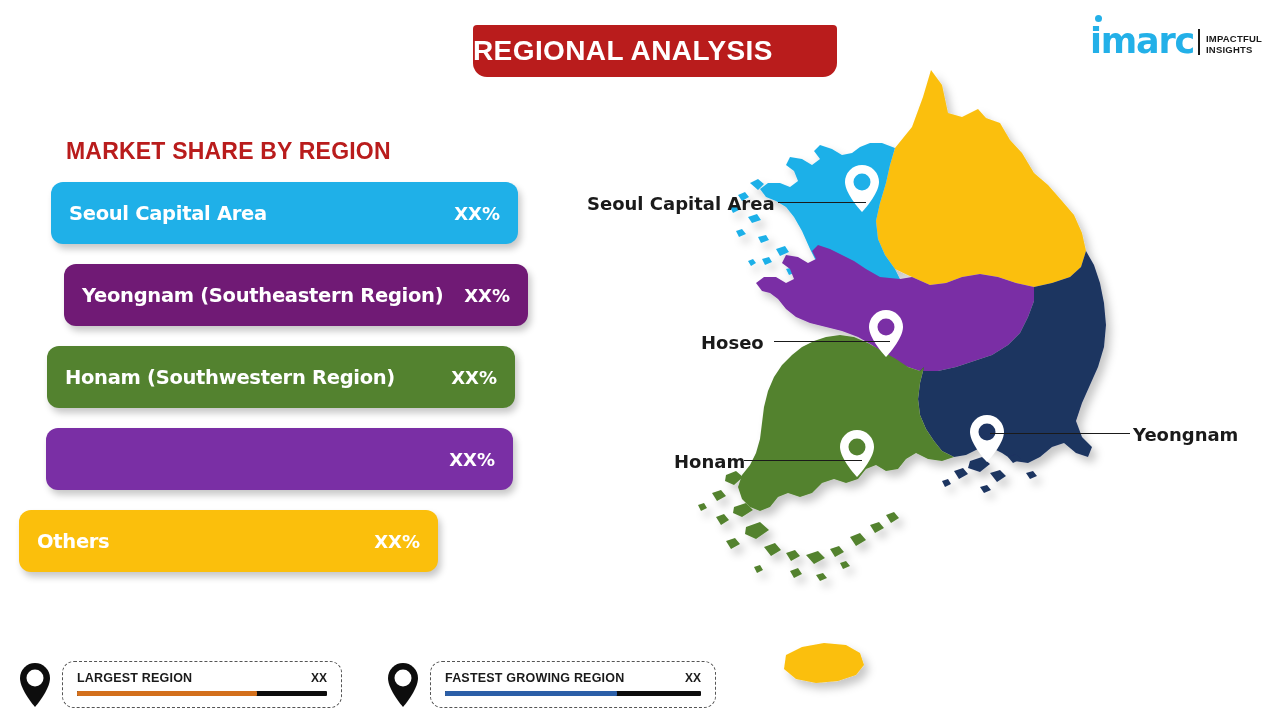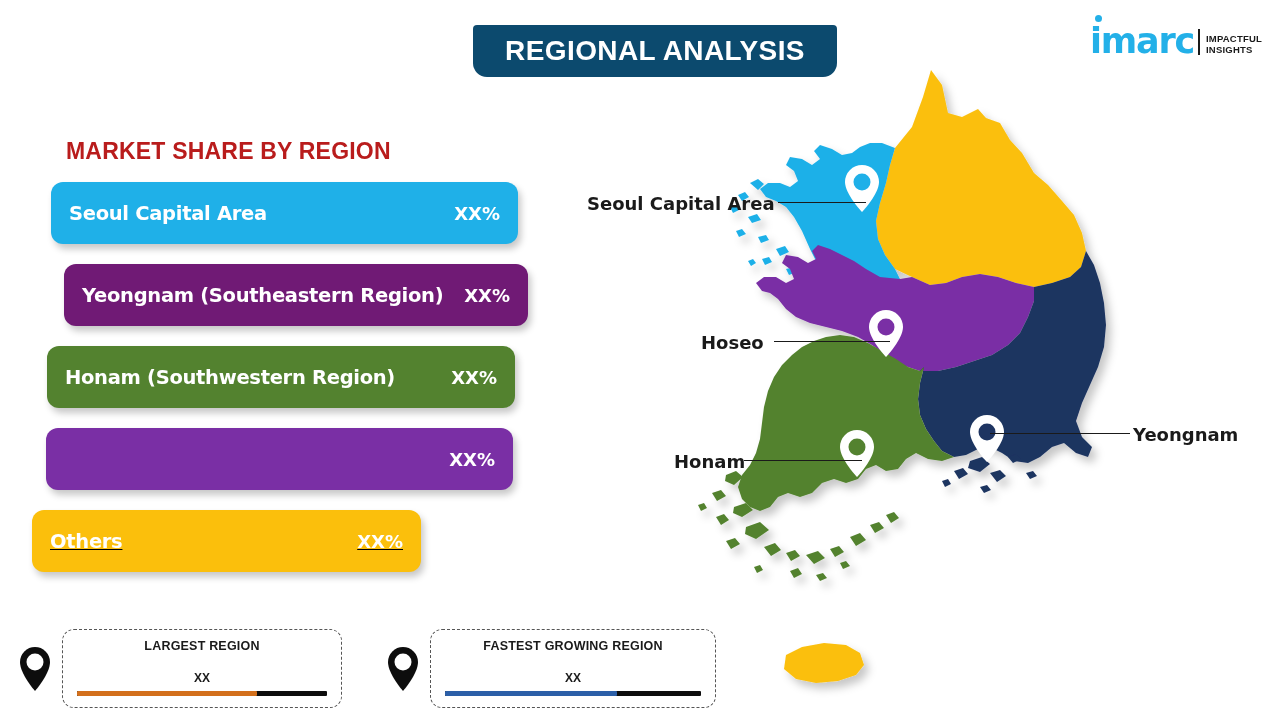--- a/index.html
+++ b/index.html
@@ -21,25 +21,24 @@
     height: 720px;
   }
 
   
   .title-banner {
     position: absolute;
     left: 473px;
     top: 25px;
     width: 364px;
     height: 52px;
-    background: #0c4a6e;
+    background: #b91c1c;
     border-radius: 4px 4px 14px 14px;
     display: flex;
     align-items: center;
-    justify-content: center;
   }
   .title-banner .title-text {
     color: #ffffff;
     font-size: 28px;
     font-weight: bold;
     letter-spacing: 0.4px;
     white-space: nowrap;
   }
 
   
@@ -179,21 +178,20 @@
     padding: 9px 14px 11px 14px;
     min-width: 230px;
     box-sizing: border-box;
   }
   .legend-row {
     display: flex;
     align-items: center;
     justify-content: space-between;
     gap: 18px;
     margin-bottom: 6px;
-    flex-direction: column;
   }
   .legend-title {
     font-size: 12.5px;
     font-weight: bold;
     color: #1a1a1a;
     letter-spacing: 0.2px;
   }
   .legend-value {
     font-size: 12px;
     font-weight: bold;
@@ -252,21 +250,21 @@
 
     <div class="bar" style="margin-left:47px; width:468px; background:#53822f;">
       <span class="bar-label">Honam (Southwestern Region)</span>
       <span class="bar-value">XX%</span>
     </div>
 
     <div class="bar" style="margin-left:46px; width:467px; background:#7a2fa5;">
       <span class="bar-value">XX%</span>
     </div>
 
-    <div class="bar" style="margin-left:32px; width:389px; background:#fbbf0c;text-decoration:underline;">
+    <div class="bar" style="margin-left:19px; width:419px; background:#fbbf0c;">
       <span class="bar-label">Others</span>
       <span class="bar-value">XX%</span>
     </div>
 
   </div>
 
   <div class="map-wrap">
     <svg class="map-svg" width="590" height="650" viewBox="0 0 590 650">
       <defs>
         <filter id="mapshadow" x="-20%" y="-20%" width="150%" height="150%">

